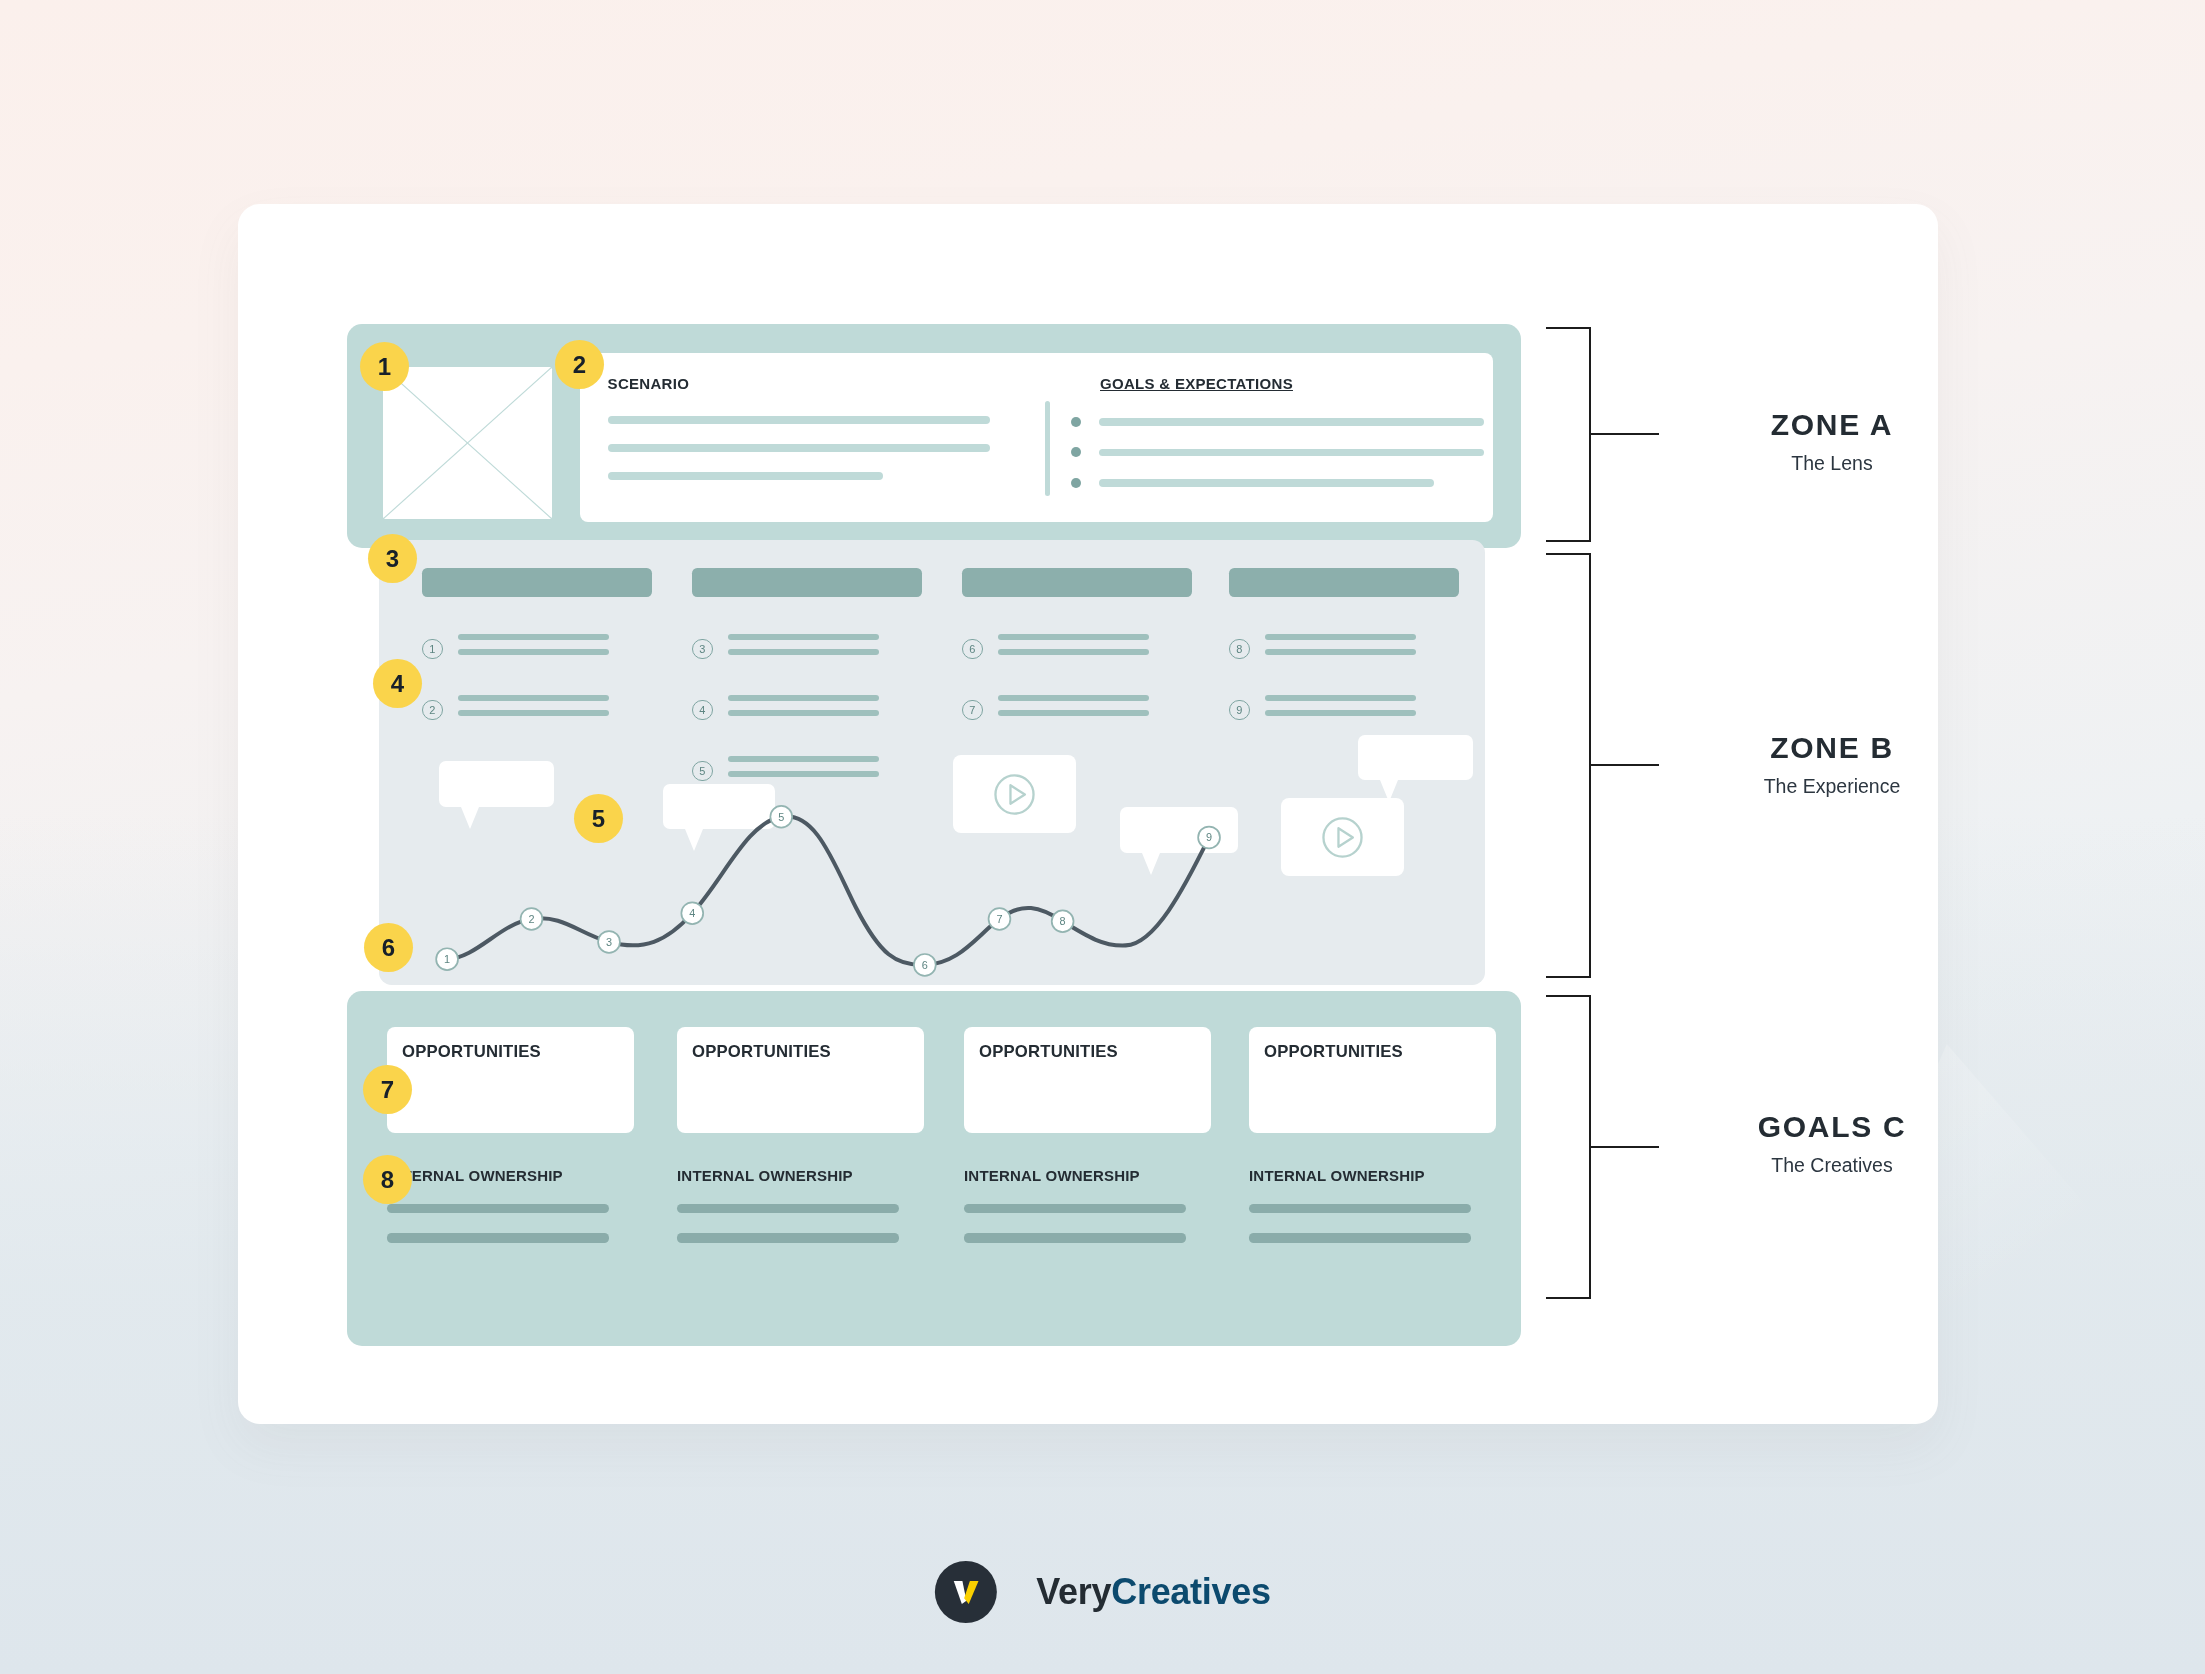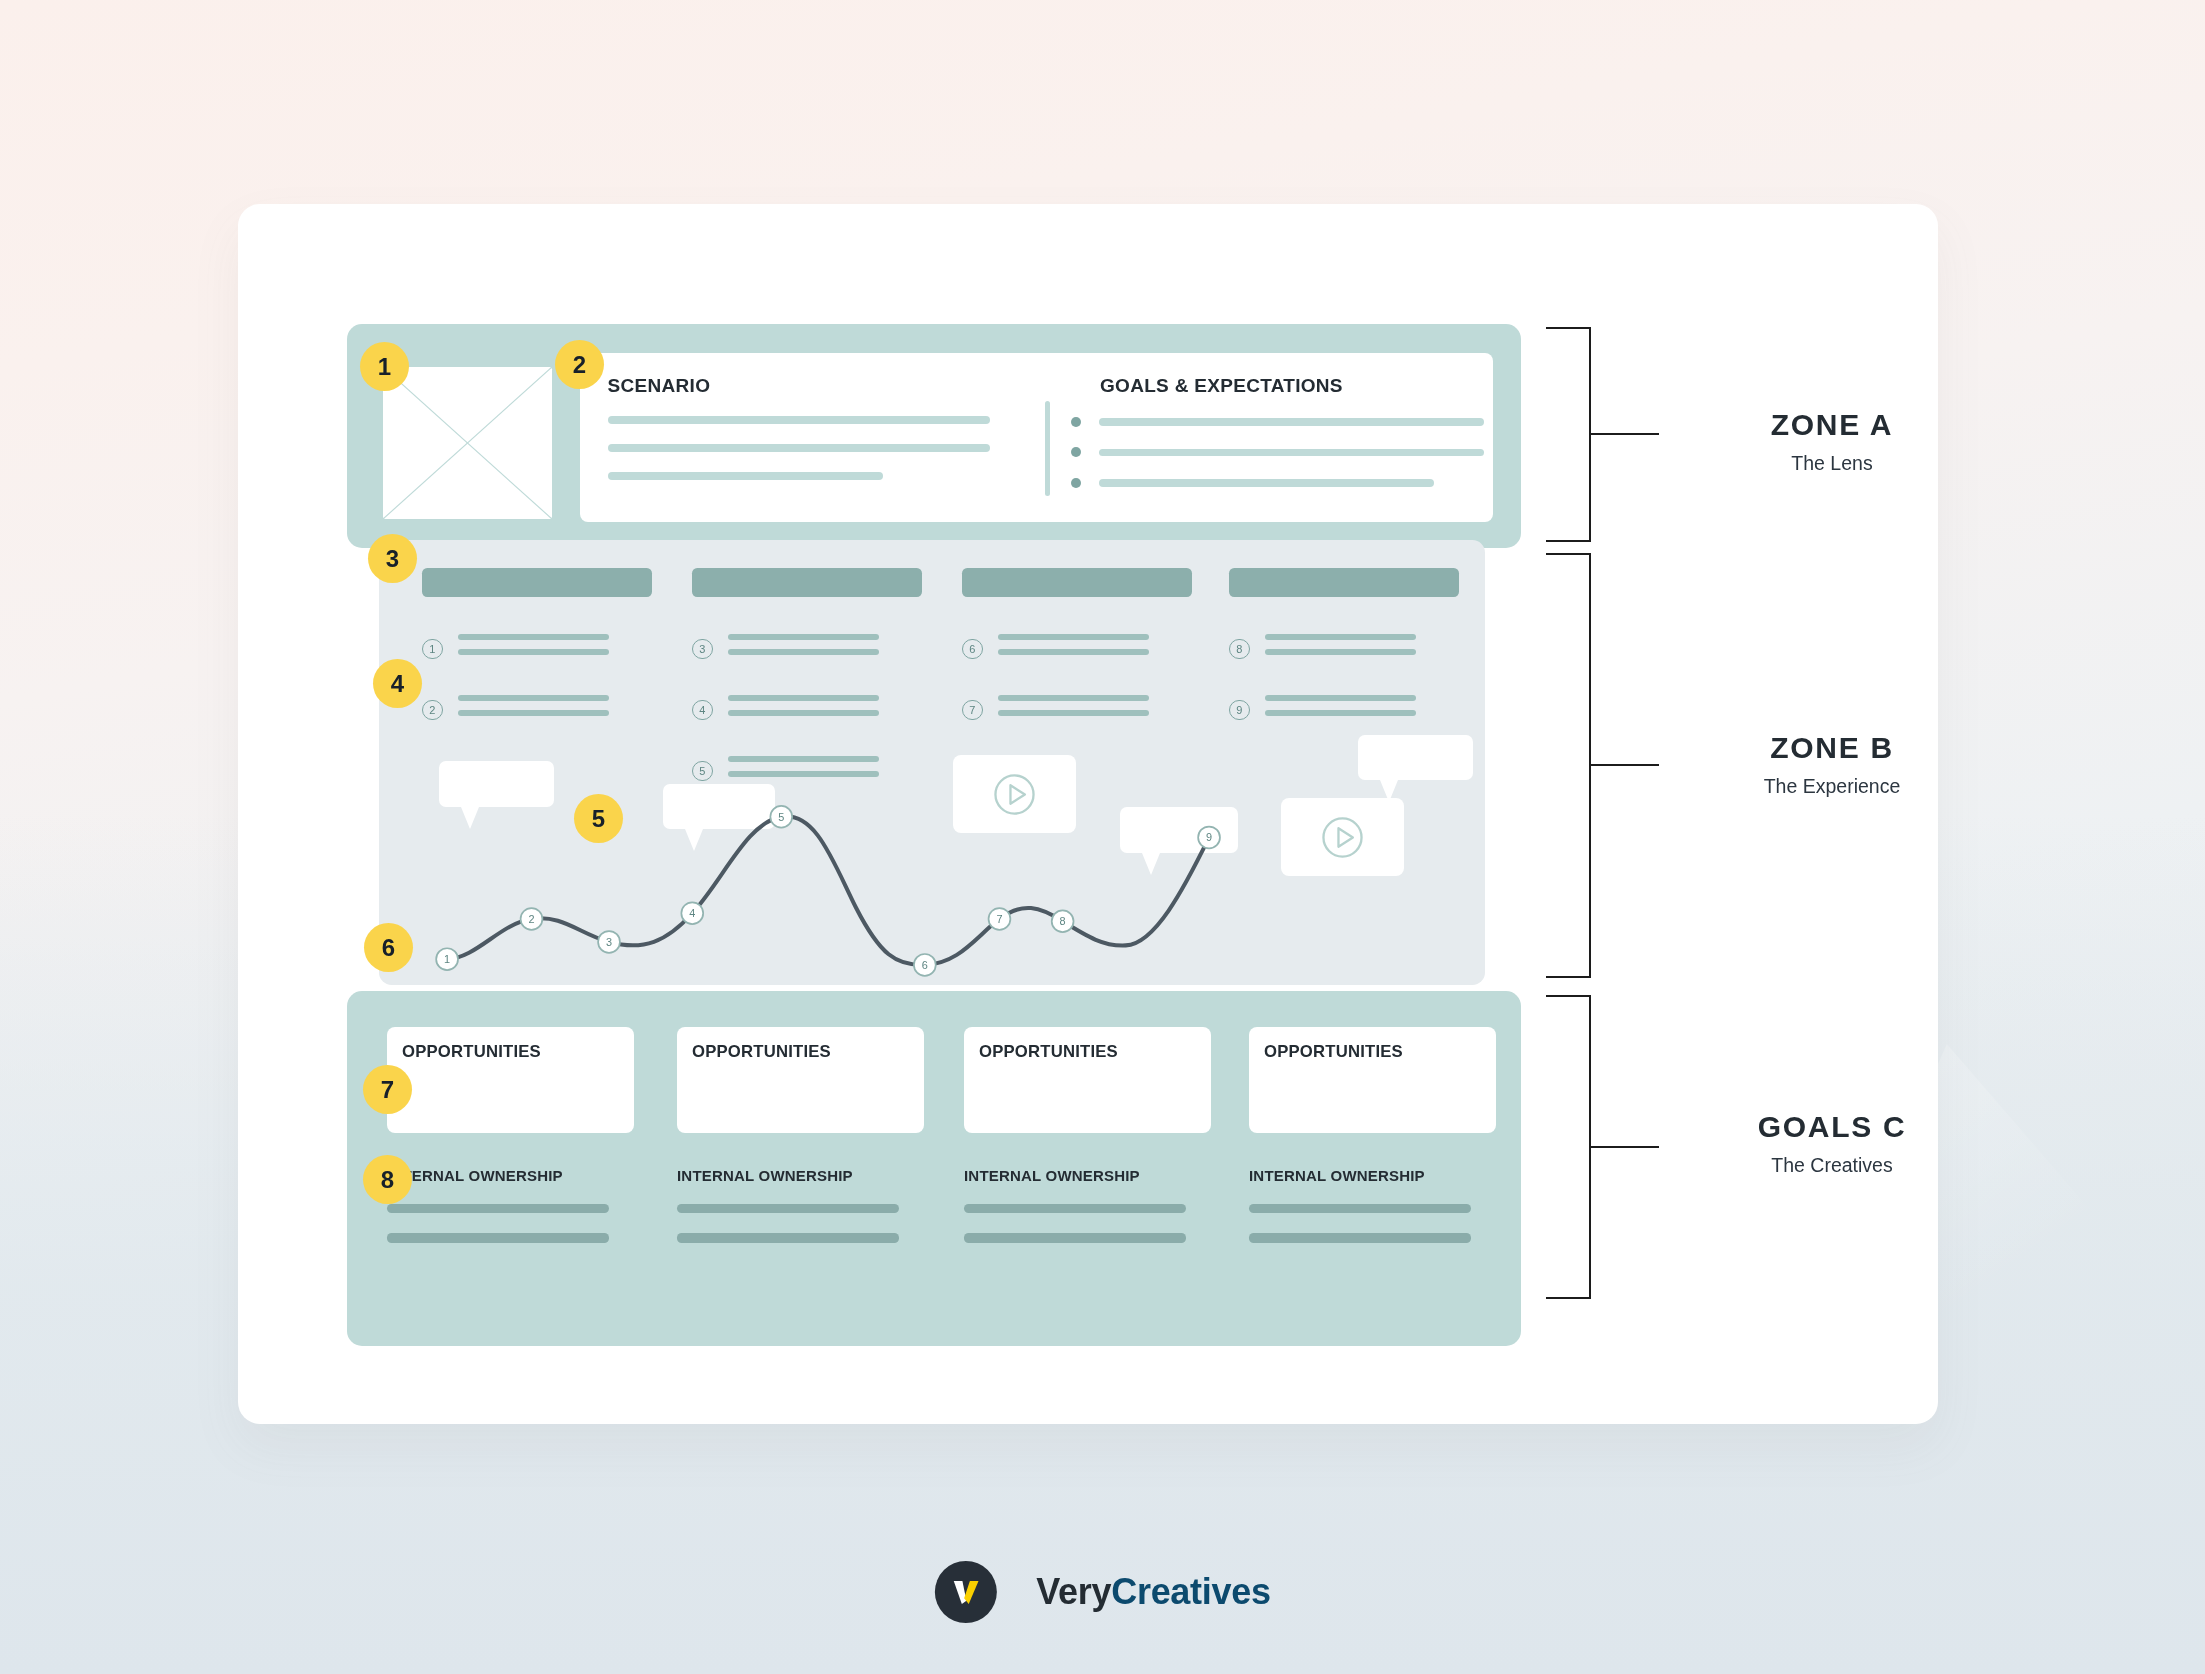--- a/index.html
+++ b/index.html
@@ -43,24 +43,24 @@
   .thumb-box {
     position: absolute; left: 36px; top: 43px; width: 169px; height: 152px;
     background: #ffffff; border-radius: 2.3px;
   }
   .thumb-box svg { display:block; width: 100%; height: 100%; }
   .zone-a-panel {
     position: absolute; left: 233px; top: 29px; width: 913px; height: 169px;
     background: #ffffff; border-radius: 8px;
   }
   .col-title {
-    font-size: 19px; font-weight: 700; color: #242c33; letter-spacing: 0.3px;
+    font-size: 15px; font-weight: 700; color: #242c33; letter-spacing: 0.3px;
   }
   .scenario-head { position: absolute; left: 27.6px; top: 22px; }
-  .goals-head { position: absolute; left: 520px; top: 22px; }
+  .goals-head { position: absolute; left: 520px; top: 22px; text-decoration: underline; }
   .vrule {
     position: absolute; left: 465px; top: 48px; width: 5.2px; height: 95px;
     background: #bfdad8; border-radius: 3.4px;
   }
   .bar { background: #bfdad8; border-radius: 4px; height: 7.5px; }
   .scen-lines { position: absolute; left: 27.6px; top: 63px; width: 382px; }
   .scen-lines .bar { margin-bottom: 20.7px; }
   .goals-list { position: absolute; left: 491px; top: 64px; width: 413px; }
   .goal-row { display: flex; align-items: center; margin-bottom: 20.7px; }
   .goal-dot {

